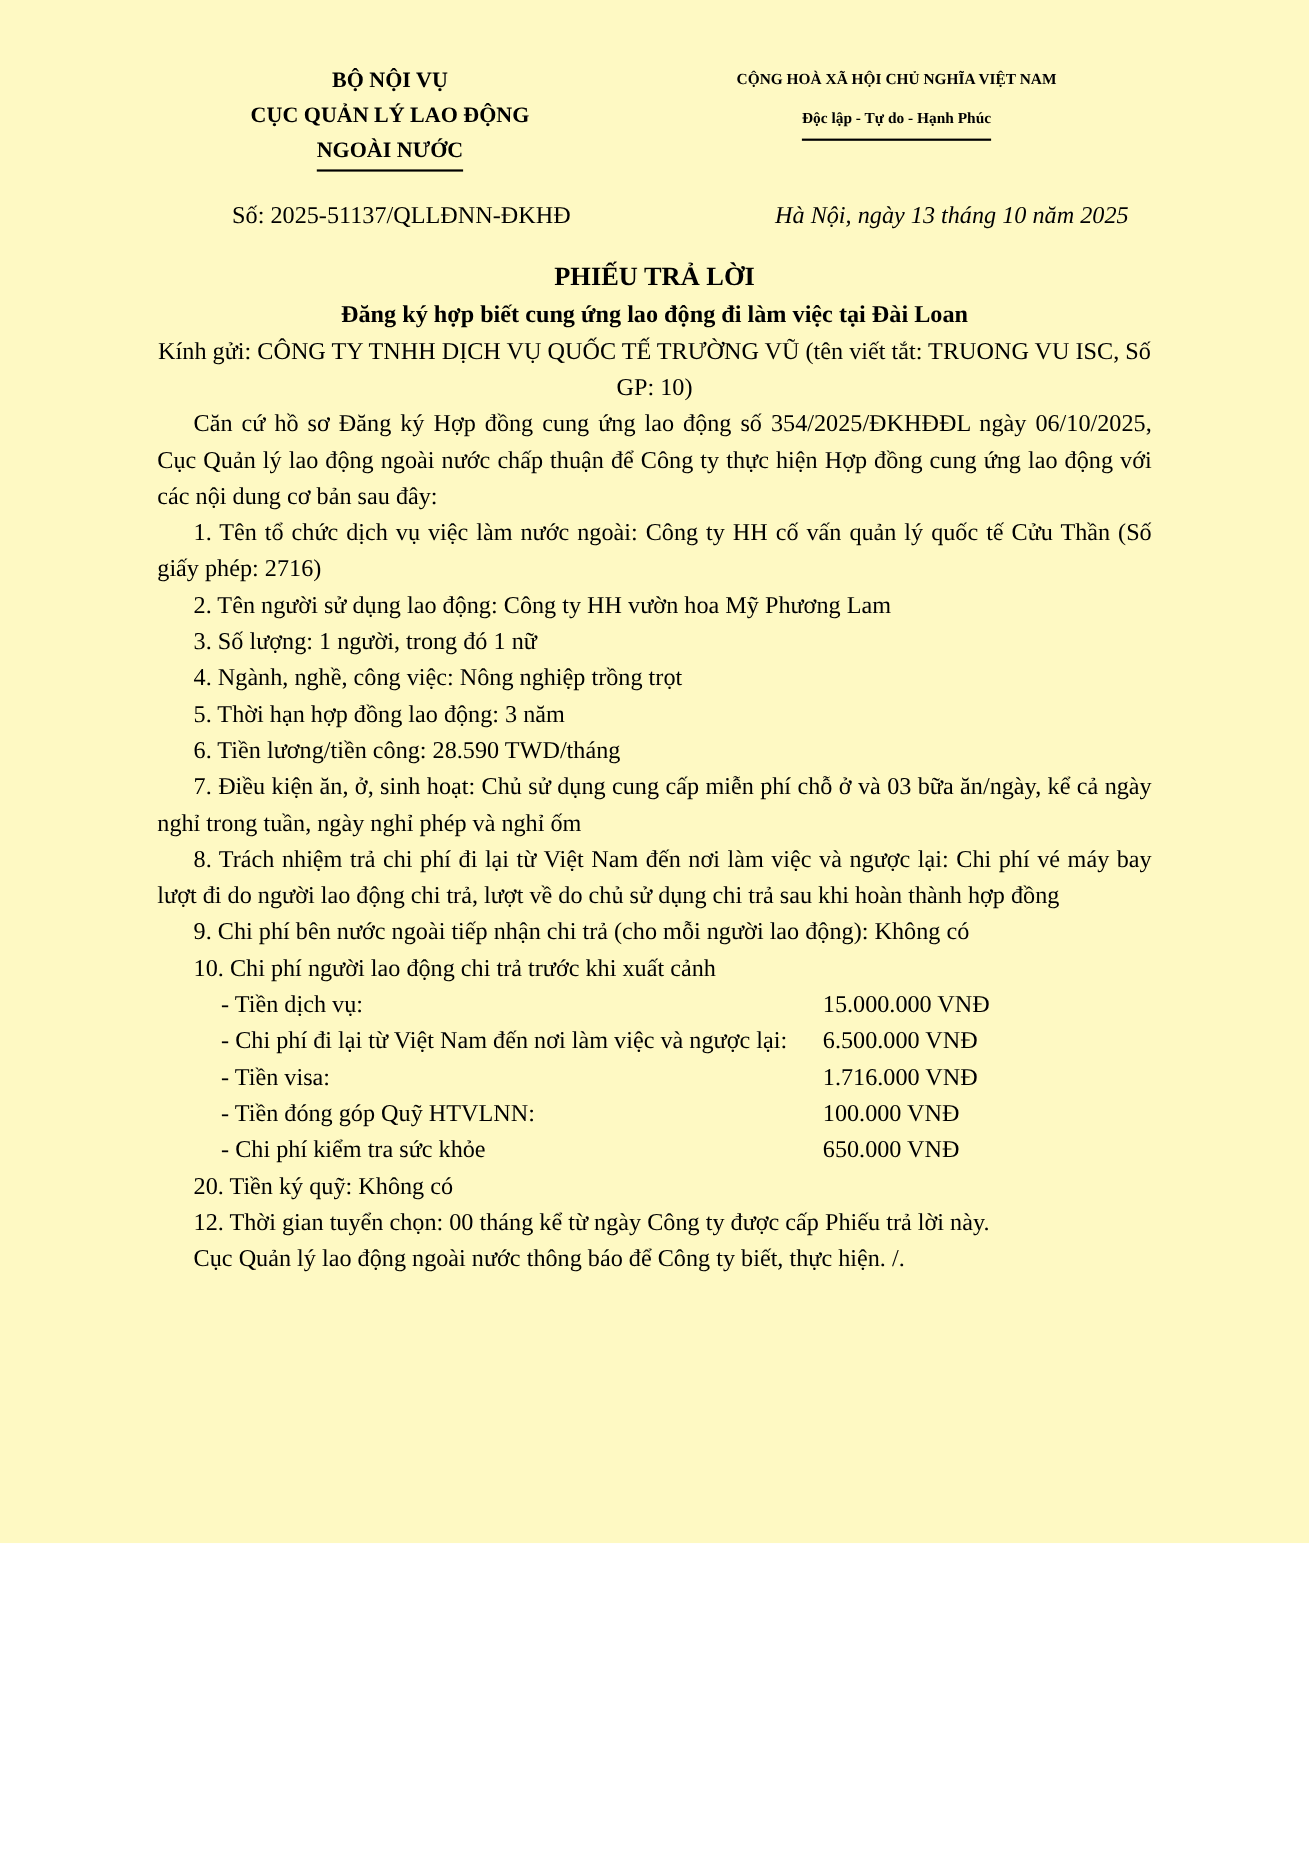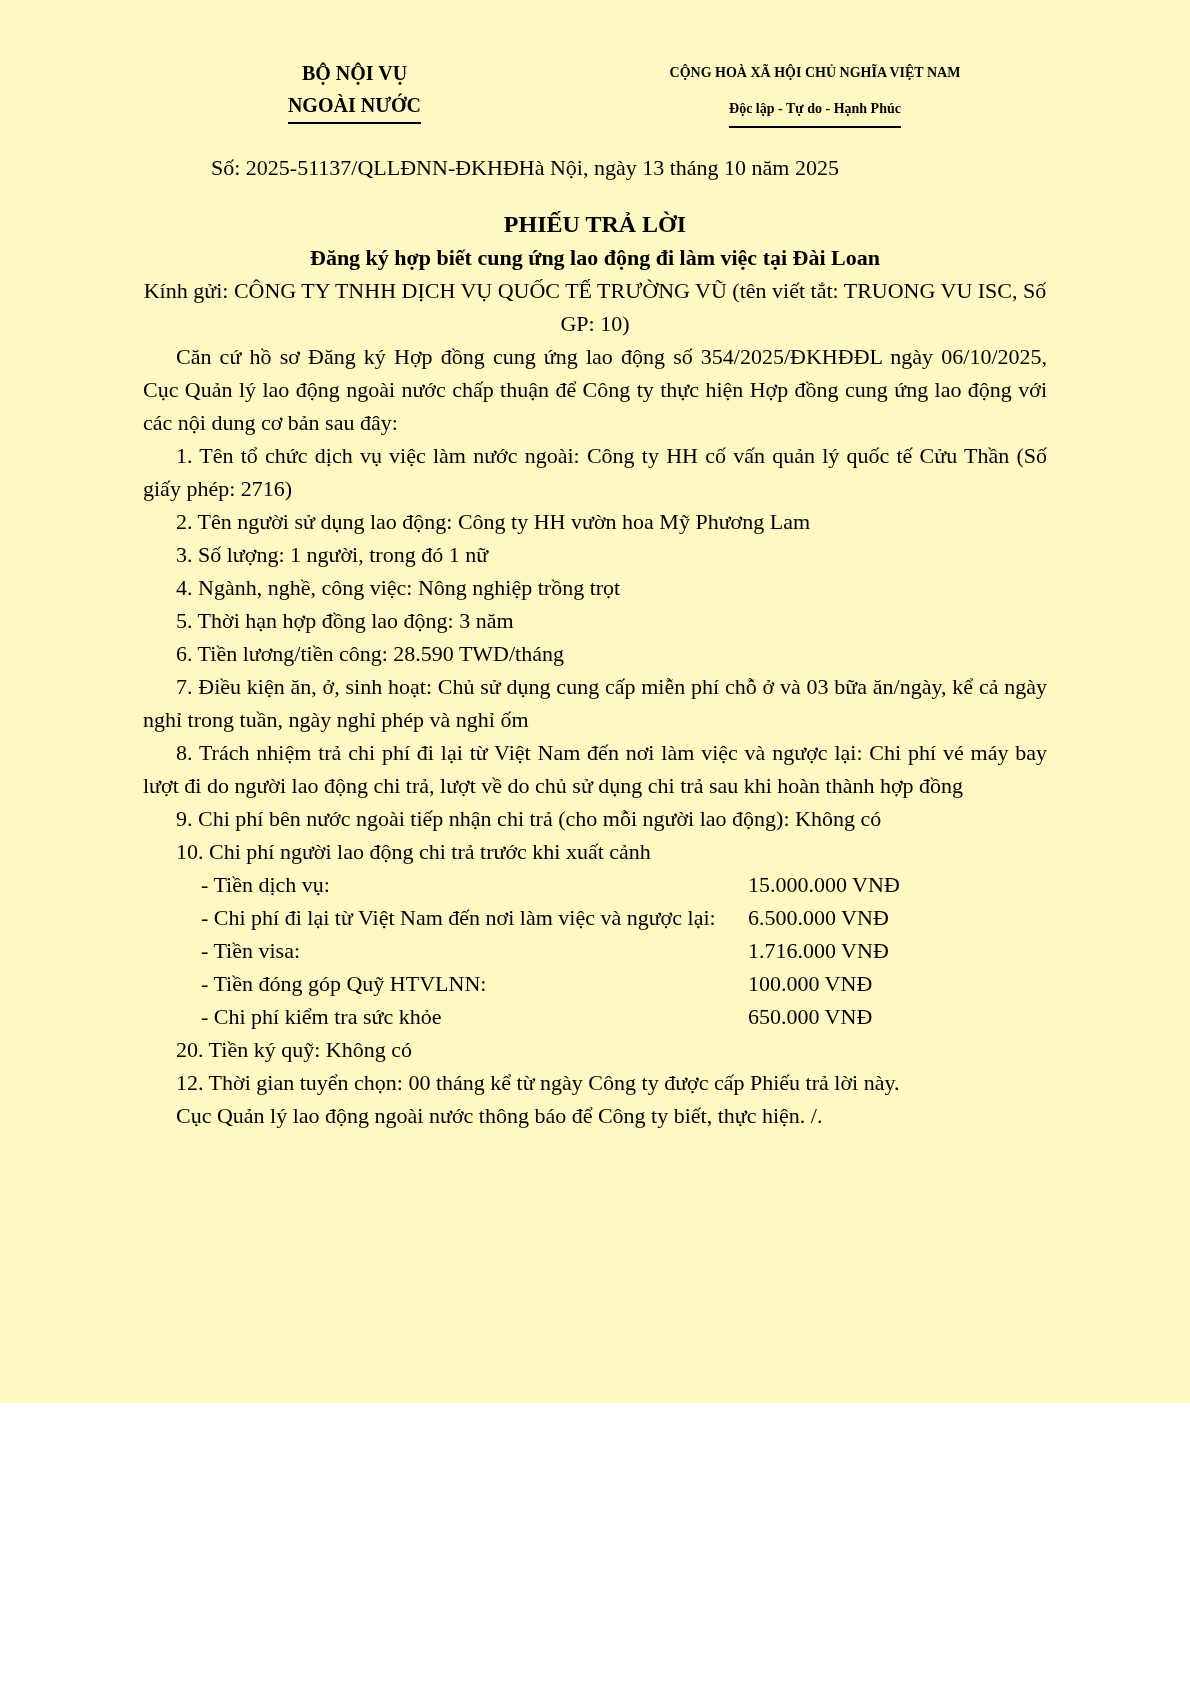--- a/index.html
+++ b/index.html
@@ -30,25 +30,25 @@
     font-size:14px; line-height:32px;
   }
   .header-right .motto { margin-top:4px; }
   .underlined {
     display:inline-block;
     border-bottom:2px solid #000;
     padding-bottom:1px;
   }
   
   .meta {
-    display:flex; 
+    display:flex; justify-content:space-between;
     padding:23px 164px 0 211px;
     font-size:22px; line-height:33px;
   }
-  .meta .date { }
+  .meta .date { font-style:italic; }
   
   .title-block {
     margin-top:24px;
     padding:0 143px;
     text-align:center;
     font-size:22px; line-height:33px;
   }
   .title-main  { font-weight:bold; font-size:24px; }
   .title-sub   { font-weight:bold; }
   
@@ -62,20 +62,21 @@
   .fee-value { position:absolute; left:605px; top:0; white-space:nowrap; }
 </style>
 </head>
 <body>
 
 <div class="page">
 
   <div class="header">
     <div class="header-left">
       <div>BỘ NỘI VỤ</div>
+      <div>CỤC QUẢN LÝ LAO ĐỘNG</div>
       <div><span class="underlined">NGOÀI NƯỚC</span></div>
     </div>
     <div class="header-right">
       <div>CỘNG HOÀ XÃ HỘI CHỦ NGHĨA VIỆT NAM</div>
       <div class="motto"><span class="underlined">Độc lập - Tự do - Hạnh Phúc</span></div>
     </div>
   </div>
 
   <div class="meta">
     <span class="ref">Số: 2025-51137/QLLĐNN-ĐKHĐ</span>

